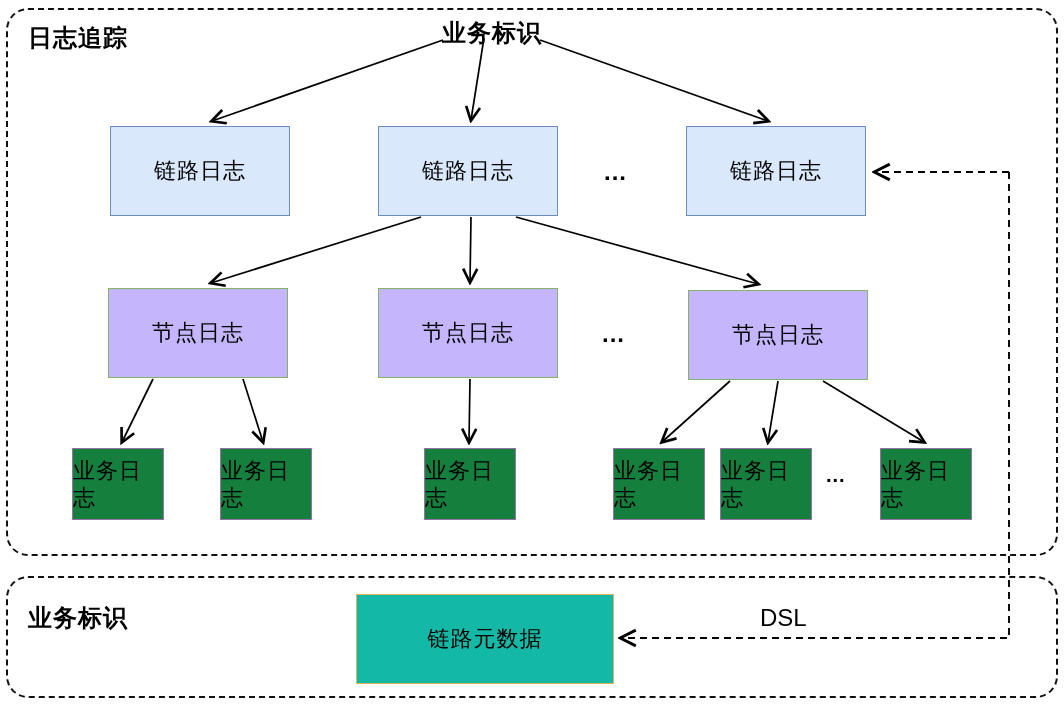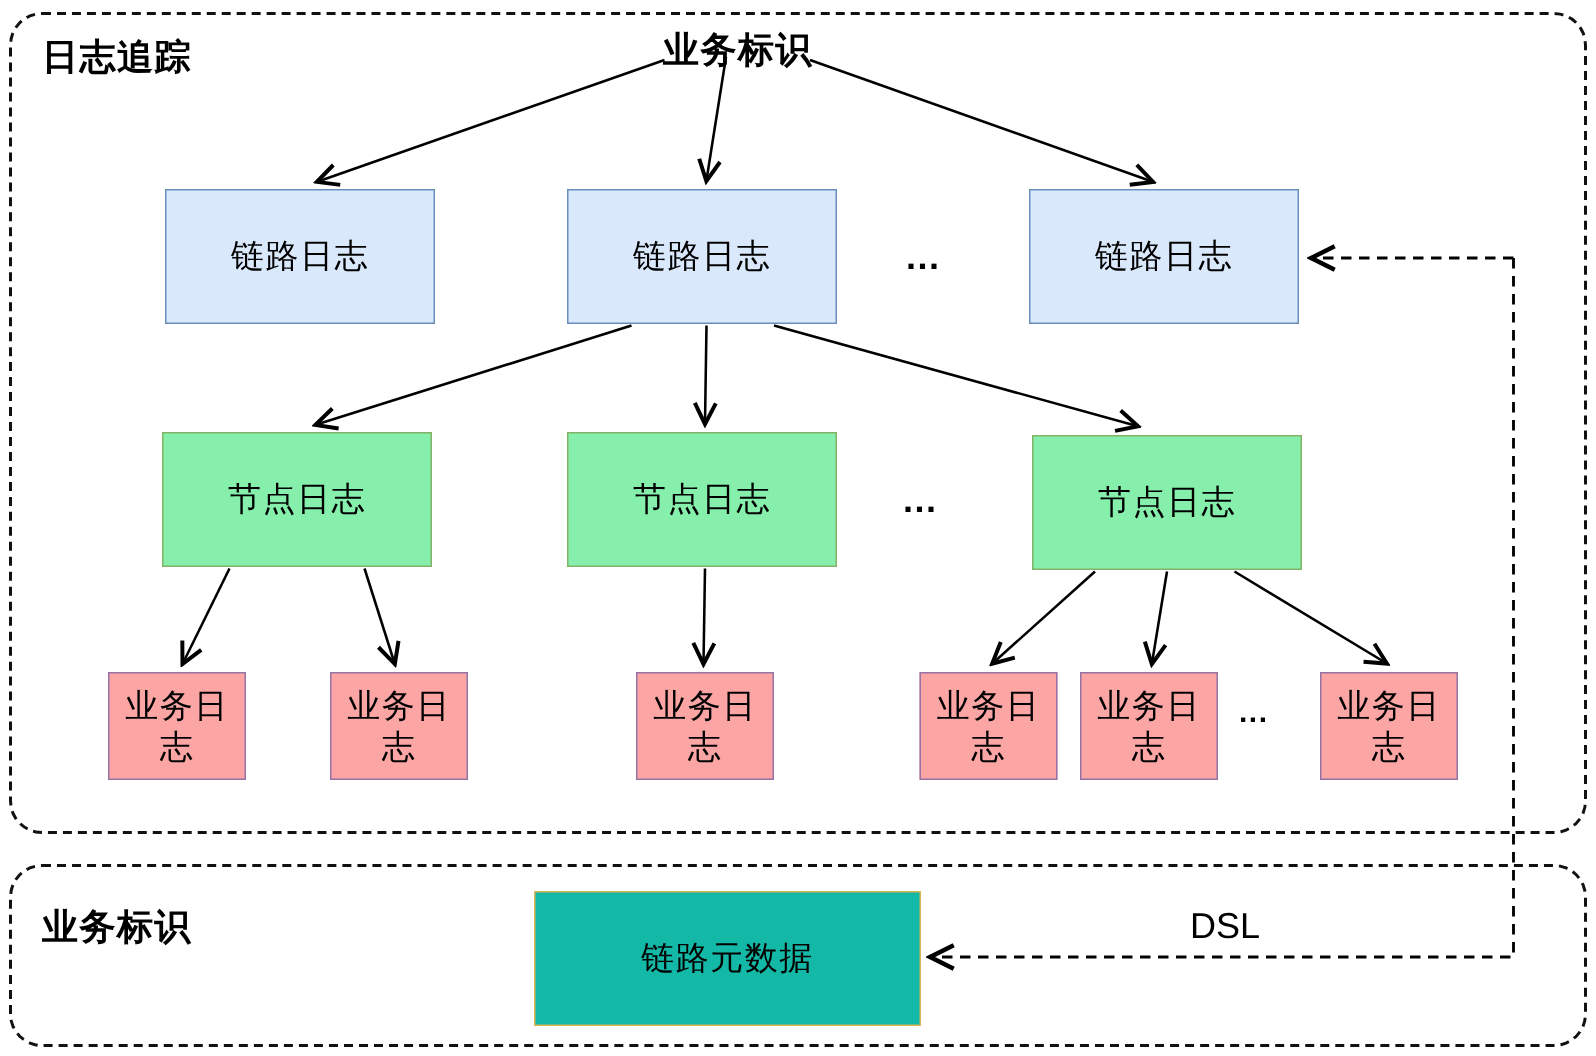--- a/index.html
+++ b/index.html
@@ -18,26 +18,26 @@
     position:absolute;font-size:24px;font-weight:700;letter-spacing:1px;
   }
   #trace-label{left:28px;top:22px;}
   #config-label{left:28px;top:602px;}
   .diagram-title{
     position:absolute;left:397px;top:17px;width:190px;text-align:center;
     font-size:24px;font-weight:700;letter-spacing:1px;
   }
   .node{
     position:absolute;display:flex;align-items:center;justify-content:center;
-    box-sizing:border-box;text-align:center;font-size:22px;line-height:1.25;
+    box-sizing:border-box;text-align:left;font-size:22px;line-height:1.25;
     letter-spacing:1px;
   }
   .blue{background:#dae8fc;border:1.5px solid #6c8ebf;}
-  .green{background:#86efac;border:1.5px solid #82b366;}
-  .purple{background:#fca5a5;border:1.5px solid #9673a6;}
+  .green{background:#c4b5fd;border:1.5px solid #82b366;}
+  .purple{background:#15803d;border:1.5px solid #9673a6;}
   .yellow{background:#14b8a6;border:1.5px solid #d6b656;}
   .lvl-big{width:180px;height:90px;}
   #link1{left:110px;top:126px;}
   #link2{left:378px;top:126px;}
   #link3{left:686px;top:126px;}
   #node1{left:108px;top:288px;}
   #node2{left:378px;top:288px;}
   #node3{left:688px;top:290px;}
   .lvl-small{width:92px;height:72px;font-size:22px;}
   #biz1{left:72px;top:448px;}
@@ -47,21 +47,21 @@
   #biz5{left:720px;top:448px;}
   #biz6{left:880px;top:448px;}
   #metadata-box{left:356px;top:594px;width:258px;height:90px;}
   .dots{
     position:absolute;font-size:24px;font-weight:700;letter-spacing:1px;
   }
   #dots-link{left:604px;top:158px;}
   #dots-node{left:602px;top:320px;}
   #dots-biz{left:826px;top:464px;font-size:20px;}
   #dsl-label{
-    position:absolute;left:760px;top:604px;width:80px;text-align:right;
+    position:absolute;left:760px;top:604px;width:80px;text-align:left;
     font-size:24px;font-weight:500;
   }
   svg.overlay{position:absolute;left:0;top:0;pointer-events:none;}
 </style>
 </head>
 <body>
 
 <div class="canvas">
 
   <div class="container-box" id="trace-container"></div>

